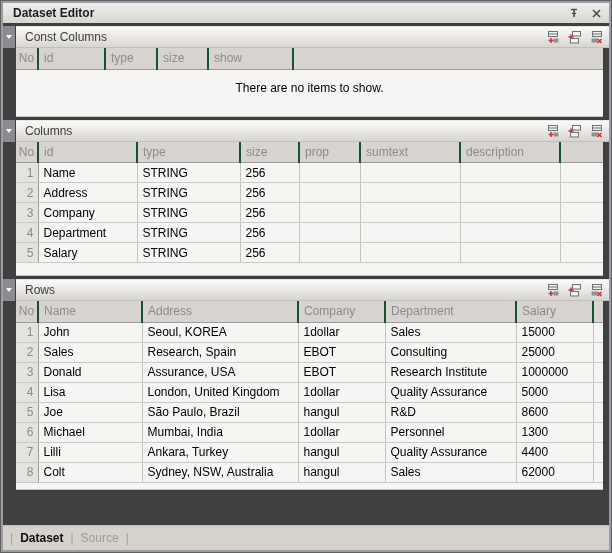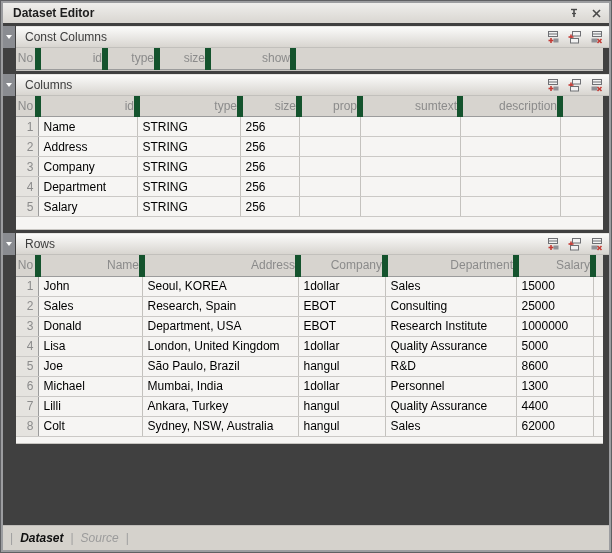--- a/index.html
+++ b/index.html
@@ -58,24 +58,24 @@
   .sec-body{
     margin:0 6px 0 13px;
     background:#f6f5f3;
     border-bottom:1px solid #c7c5c1;
   }
   table{width:100%;border-collapse:collapse;table-layout:fixed;font-size:12px;}
   th{
     height:21px;
     background:#d7d4cf;
     color:#8b8b8b;
-    font-weight:normal;text-align:right;
+    font-weight:normal;text-align:left;
     padding:0 0 0 5px;
     border-bottom:1px solid #9c9c9c;
-    border-left:6px solid #14532d;
+    border-left:2px solid #14532d;
     overflow:hidden;white-space:nowrap;
   }
   th:first-child{border-left:none;padding-left:0;text-align:center;}
   td{
     height:20px;
     border-bottom:1px solid #cbc9c6;
     border-left:1px solid #c4c2be;
     padding:0 0 0 5px;
     color:#000;
     overflow:hidden;white-space:nowrap;
@@ -99,21 +99,21 @@
   .tabbar{
     margin-top:auto;
     height:25px;flex:0 0 25px;
     display:flex;align-items:center;
     gap:7px;
     padding-left:7px;
     background:#d5d2cc;
     border-top:1px solid #bfbdb9;
   }
   .tab-sep{color:#9f9f9f;}
-  .tab{cursor:default;font-style:italic;}
+  .tab{cursor:default;}
   .tab.active{font-weight:bold;color:#101010;}
   .tab.inactive{color:#9b9b9b;}
   svg{display:block;}
 </style>
 </head>
 <body>
 
 <div class="window">
   <div class="frame">
 
@@ -187,20 +187,21 @@
               <tr>
             <th>No</th>
             <th>id</th>
             <th>type</th>
             <th>size</th>
             <th>show</th>
             <th></th>
           </tr>
         </tbody>
           </table>
+        <div class="empty-area">There are no items to show.</div>
       </div>
     </div>
 
     <div class="section">
       <div class="sec-head">
         <div class="collapse-btn">
           <span class="tri-down"></span>
         </div>
         <div class="sec-title-bar">
           <span>Columns</span>
@@ -384,21 +385,21 @@
             <td class="first-data">Sales</td>
             <td>Research, Spain</td>
             <td>EBOT</td>
             <td>Consulting</td>
             <td>25000</td>
             <td class="filler"></td>
           </tr>
           <tr>
             <td class="no-cell">3</td>
             <td class="first-data">Donald</td>
-            <td>Department, USA</td>
+            <td>Assurance, USA</td>
             <td>EBOT</td>
             <td>Research Institute</td>
             <td>1000000</td>
             <td class="filler"></td>
           </tr>
           <tr>
             <td class="no-cell">4</td>
             <td class="first-data">Lisa</td>
             <td>London, United Kingdom</td>
             <td>1dollar</td>

